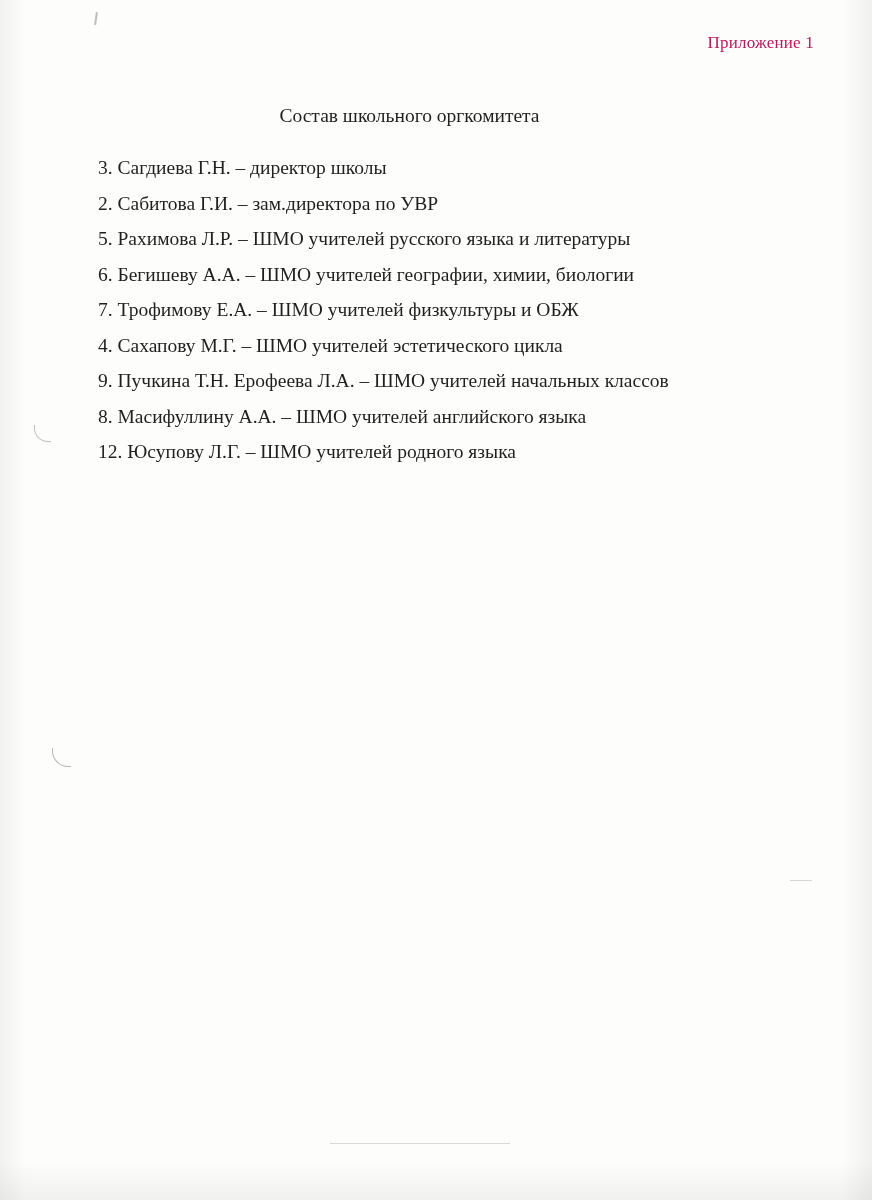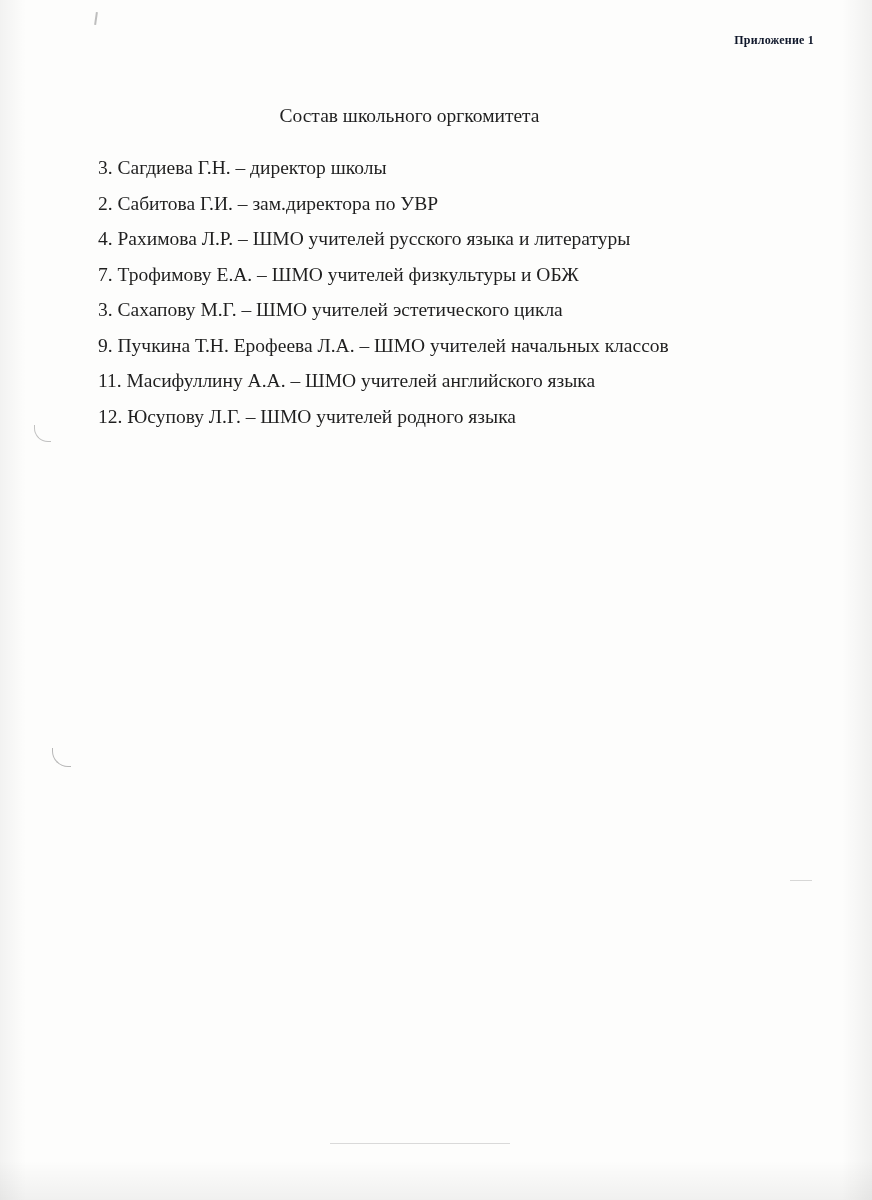--- a/index.html
+++ b/index.html
@@ -37,24 +37,23 @@
     position: absolute;
     left: 0; bottom: 0;
     width: 872px; height: 40px;
     background: linear-gradient(to top, rgba(0,0,0,0.05), rgba(0,0,0,0));
     pointer-events: none;
   }
   .header-right {
     position: absolute;
     top: 33px;
     right: 58px;
-    font-size: 12px;
+    font-size: 17px;
     letter-spacing: 0.2px;
-    color: #0f172a;
-    font-weight: bold;
+    color: #be185d;
   }
   .doc-title {
     position: absolute;
     top: 105px;
     left: 0;
     width: 764px;
     text-align: center;
     font-size: 19.5px;
     color: #1f1f1f;
     padding-left: 55px;
@@ -129,21 +128,22 @@
   <div class="mark mark-d"></div>
   <div class="mark mark-e"></div>
 
   <div class="header-right">Приложение 1</div>
 
   <div class="doc-title">Состав школьного оргкомитета</div>
 
   <div class="list">
     <div class="list-item">3. Сагдиева Г.Н. – директор школы</div>
     <div class="list-item">2. Сабитова Г.И. – зам.директора по УВР</div>
-    <div class="list-item">4. Рахимова Л.Р. – ШМО учителей русского языка и литературы</div>
+    <div class="list-item">5. Рахимова Л.Р. – ШМО учителей русского языка и литературы</div>
+    <div class="list-item">6. Бегишеву А.А. – ШМО учителей географии, химии, биологии</div>
     <div class="list-item">7. Трофимову Е.А.  – ШМО учителей физкультуры и ОБЖ</div>
-    <div class="list-item">3. Сахапову М.Г. – ШМО учителей эстетического цикла</div>
+    <div class="list-item">4. Сахапову М.Г. – ШМО учителей эстетического цикла</div>
     <div class="list-item">9. Пучкина Т.Н. Ерофеева Л.А. – ШМО учителей начальных классов</div>
-    <div class="list-item">11. Масифуллину А.А. – ШМО учителей английского языка</div>
+    <div class="list-item">8. Масифуллину А.А. – ШМО учителей английского языка</div>
     <div class="list-item">12. Юсупову Л.Г. – ШМО учителей родного языка</div>
   </div>
 
 </div>
 
 </body></html>

